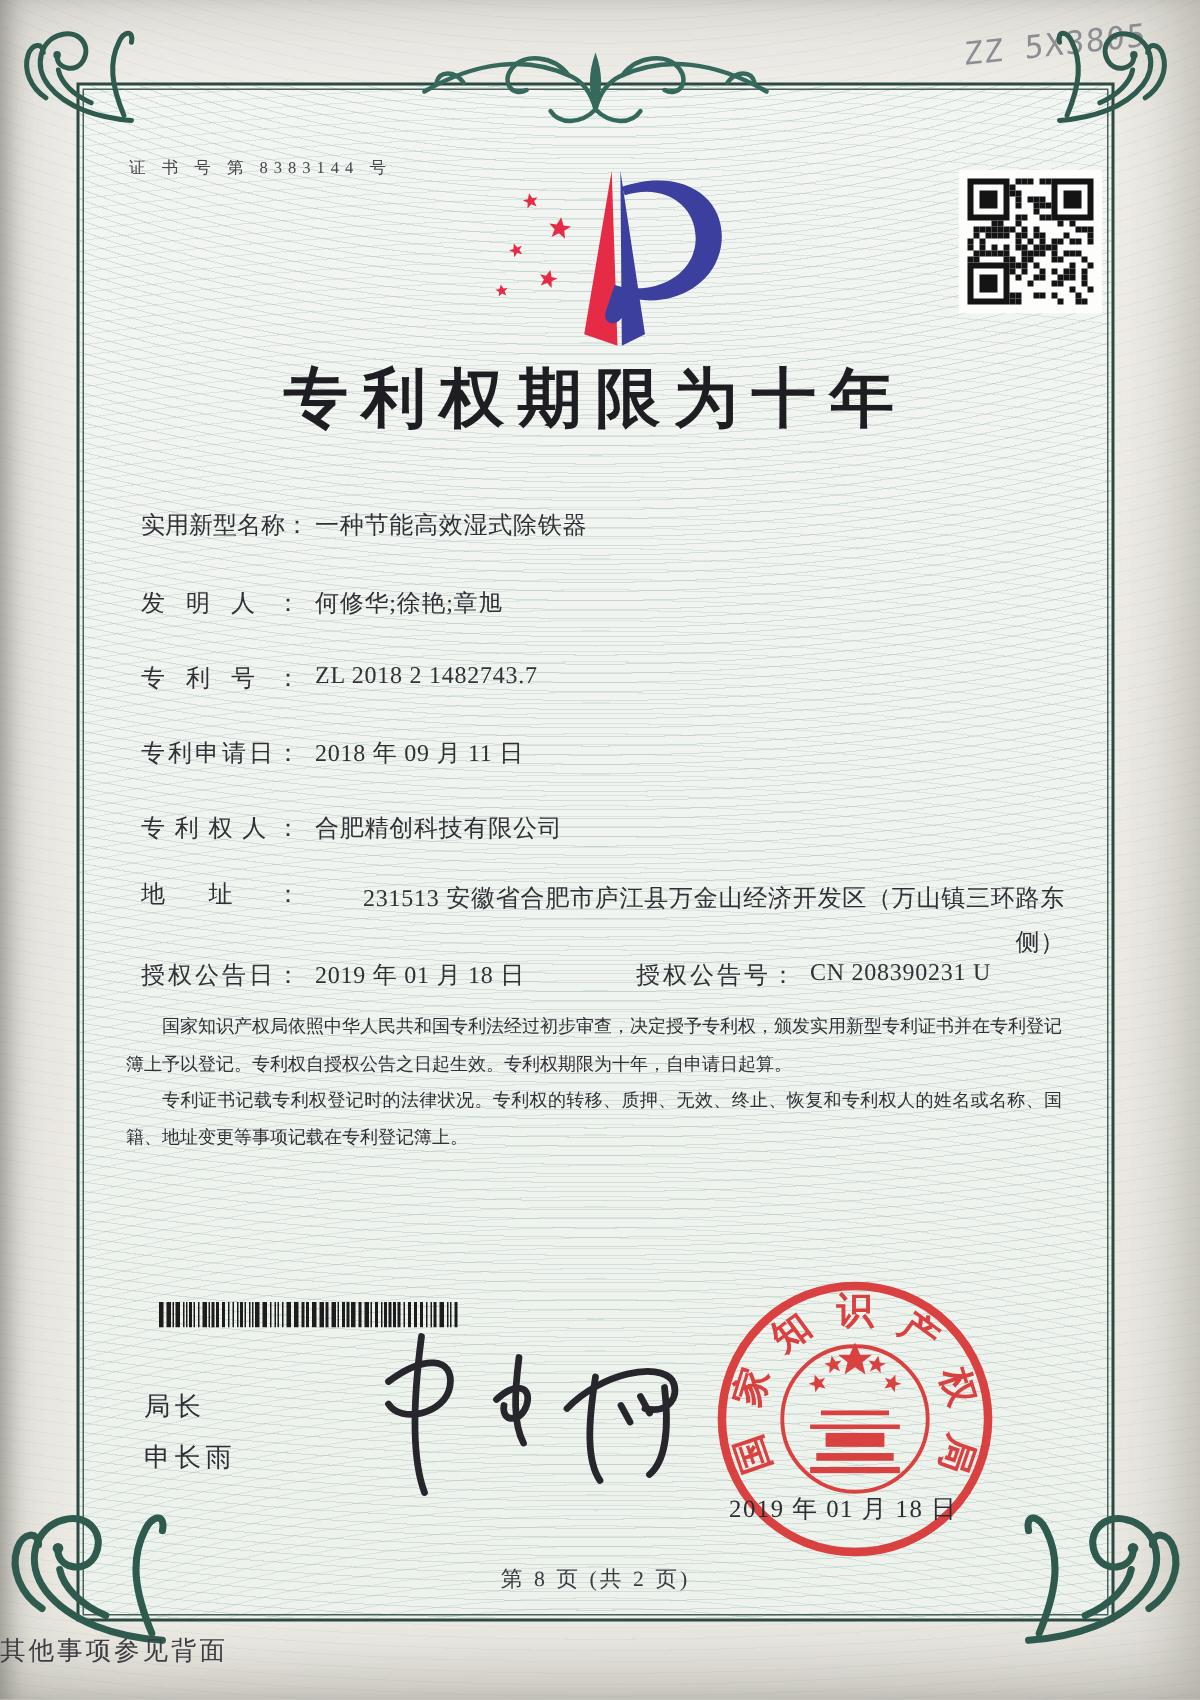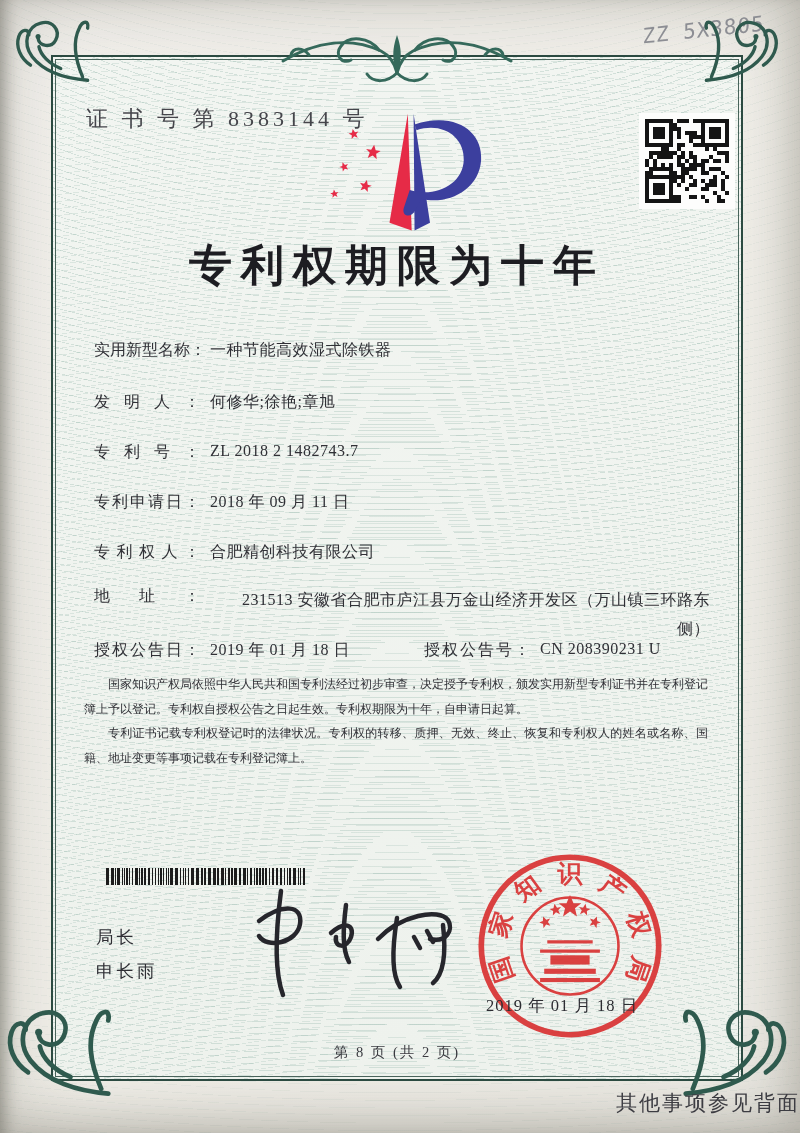--- a/index.html
+++ b/index.html
@@ -32,21 +32,21 @@
   .frame::before{content:'';position:absolute;inset:2px;border:1px solid rgba(43,74,65,.85);pointer-events:none;}
   .fl{position:absolute;color:#2f5a4e;}
   .fl svg{width:100%;height:100%;overflow:visible;}
   .fl-tl{left:-46px;top:-54px;width:84px;height:84px;}
   .fl-tr{right:-46px;top:-54px;width:84px;height:84px;transform:scaleX(-1);}
   .fl-bl{left:-58px;bottom:-24px;width:118px;height:118px;}
   .fl-br{right:-58px;bottom:-24px;width:118px;height:118px;transform:scaleX(-1);}
   .top-ornament{position:absolute;left:50%;top:-36px;width:236px;height:72px;transform:translateX(-50%);color:#35695b;}
   .top-ornament svg{width:100%;height:100%;}
   
-  .cert-no{position:absolute;left:33px;top:47px;font-size:22px;letter-spacing:4px;color:#45454b;}
+  .cert-no{position:absolute;left:33px;top:47px;font-size:11px;letter-spacing:4px;color:#45454b;}
   .logo{position:absolute;left:268px;top:52px;width:164px;height:132px;}
   .qr{position:absolute;left:586px;top:56px;width:96px;height:96px;}
   .title{position:absolute;left:0;top:180px;width:100%;text-align:center;
          font-size:43px;font-weight:700;letter-spacing:9px;color:#1d1d22;}
   
   .fields{position:absolute;left:41px;top:0;width:624px;font-size:16px;color:#303036;}
   .f-row{position:absolute;left:0;width:624px;}
   .f-label{display:inline-block;width:106px;text-align:justify;text-align-last:justify;vertical-align:top;white-space:nowrap;}
   .f-value{display:inline-block;margin-left:6px;vertical-align:top;letter-spacing:.5px;}
   .f-value.wrap{width:500px;line-height:1.8;text-align:right;}
@@ -58,21 +58,21 @@
   .notice p{margin:0;text-indent:2em;}
   
   .barcode{position:absolute;left:53px;top:811px;width:202px;height:17px;}
   .officer{position:absolute;left:43px;top:863px;font-size:17.5px;line-height:34px;letter-spacing:3px;color:#2e2e34;}
   .signature{position:absolute;left:150px;top:828px;width:260px;height:125px;color:#26262c;}
   .signature svg{width:100%;height:100%;}
   .seal{position:absolute;left:419px;top:791px;width:196px;height:196px;opacity:.93;}
   .seal svg{width:100%;height:100%;}
   .seal-date{position:absolute;left:433px;top:938px;font-size:16.5px;letter-spacing:1px;color:#2c2c32;z-index:3;}
   .page-num{position:absolute;left:0;top:986px;width:100%;text-align:center;font-size:14.5px;letter-spacing:2px;color:#3a3a40;}
-  .back-note{position:absolute;left:0;top:1089px;width:100%;text-align:right;font-size:21px;letter-spacing:2px;color:#3c3c42;}
+  .back-note{position:absolute;left:0;top:1089px;width:100%;text-align:left;font-size:17px;letter-spacing:2px;color:#3c3c42;}
 </style>
 </head>
 <body>
 
 <svg width="0" height="0" style="position:absolute">
   <defs>
     <path id="star" d="M0,-10 L2.94,-3.09 9.51,-3.09 4.19,1.18 5.88,8.09 0,4 -5.88,8.09 -4.19,1.18 -9.51,-3.09 -2.94,-3.09 Z"></path>
     <g id="scroll" fill="none" stroke="currentColor" stroke-width="4" stroke-linecap="round">
       <path d="M96,92 C70,90 44,82 30,64 C18,48 24,28 40,24 C54,20 64,32 58,44 C53,54 38,52 37,42"></path>
       <path d="M90,88 C80,64 78,46 86,30 C90,21 98,20 96,30"></path>

